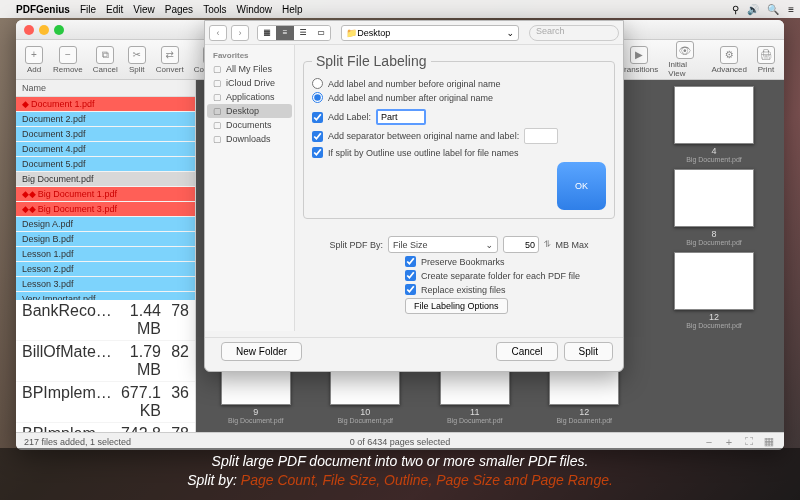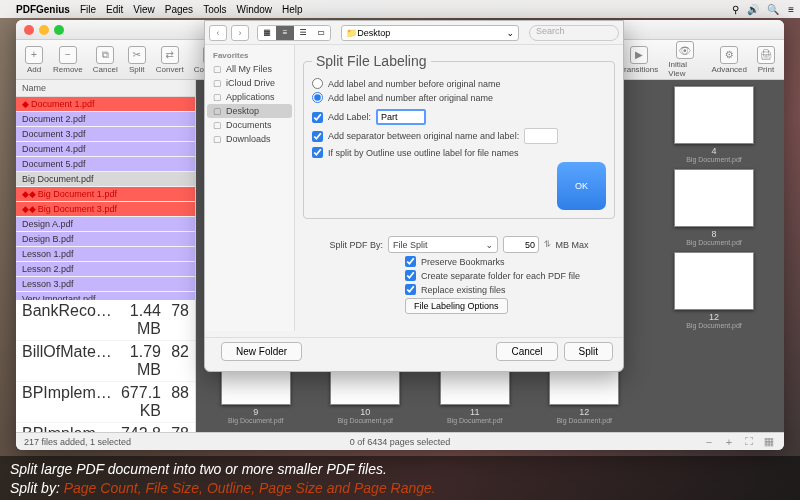--- a/index.html
+++ b/index.html
@@ -8,21 +8,21 @@
 .menubar .apple { font-size:11px; }
 .menubar .right { margin-left:auto; display:flex; gap:8px; align-items:center; font-size:10px;}
 .window { position:absolute; top:20px; left:16px; right:16px; height:430px; background:#ececec; border-radius:6px; box-shadow:0 6px 24px rgba(0,0,0,0.4); display:flex; flex-direction:column; overflow:hidden;}
 .titlebar { height:20px; display:flex; align-items:center; padding:0 8px; background:linear-gradient(#f6f6f6,#e6e6e6); border-bottom:1px solid #ccc;}
 .tl-btn { width:10px; height:10px; border-radius:50%; margin-right:5px;}
 .red{background:#ff5f57}.yellow{background:#febc2e}.green{background:#28c840}
 .titlebar .title { position:absolute; left:0; right:0; text-align:center; font-size:10px; color:#444;}
 .toolbar { height:40px; background:linear-gradient(#f9f9f9,#e9e9e9); border-bottom:1px solid #ccc; display:flex; align-items:center; padding:0 4px; gap:0;}
 .tb-item { display:flex; flex-direction:column; align-items:center; padding:2px 5px; font-size:8px; color:#555; cursor:pointer;}
 .tb-item .ico { width:18px; height:18px; border:1px solid #aaa; border-radius:3px; background:#fafafa; margin-bottom:1px; display:flex;align-items:center;justify-content:center; font-size:10px; color:#888;}
-.main { flex:1; display:flex; background:#c4b5fd; position:relative;}
+.main { flex:1; display:flex; background:#7dd3fc; position:relative;}
 .sidebar { width:180px; border-right:1px solid #ddd; display:flex; flex-direction:column; font-size:9px;}
 .sidebar .header-row { background:#f0f0f0; padding:3px 6px; font-size:9px; color:#555; border-bottom:1px solid #ddd;}
 .file-list { flex:1; overflow:hidden;}
 .file-row { padding:2px 6px; border-bottom:1px solid #f4f4f4; white-space:nowrap; overflow:hidden; text-overflow:ellipsis; color:#333;}
 .file-row.marker::before { content:"◆"; color:#d00; margin-right:2px;}
 .file-row.marker2::before { content:"◆◆"; color:#d00; margin-right:2px;}
 .file-row.red { color:#c00;}
 .file-row.sel { background:#d8d8d8;}
 .content { flex:1; background:#555; position:relative;}
 .thumbs { position:absolute; right:0; top:0; bottom:0; width:140px; background:#565656; padding:6px; display:flex; flex-direction:column; gap:6px; overflow:hidden;}
@@ -61,21 +61,21 @@
 input[type=checkbox],input[type=radio]{accent-color:#2b7de9; width:11px;height:11px;}
 .ok-btn { float:right; background:linear-gradient(#5aa5ff,#2f7fe8); color:#fff; border:none; border-radius:7px; padding:19px 18px; font-size:9px;}
 .section2 { padding:6px 12px;}
 .select-box { height:17px; border:1px solid #bbb; border-radius:3px; background:#fff; font-size:9px; padding:0 4px; display:inline-flex; align-items:center; min-width:110px; justify-content:space-between;}
 .num-in { width:36px; height:17px; border:1px solid #bbb; border-radius:3px; text-align:right; padding:0 3px; font-size:9px;}
 .opt-btn { border:1px solid #bbb; background:#fafafa; border-radius:3px; padding:2px 8px; font-size:9px;}
 .dlg-foot { display:flex; align-items:center; padding:4px 10px; border-top:1px solid #ddd; margin-top:6px;}
 .dlg-foot .spacer{flex:1;}
 .sbtn { border:1px solid #bbb; background:#fafafa; border-radius:4px; padding:3px 14px; font-size:10px; margin-left:6px;}
 
-.caption { position:absolute; left:0; right:0; bottom:0; height:44px; background:rgba(0,0,0,0.5); color:#fff; font-family:Georgia, "Times New Roman", serif; font-style:italic; font-size:14px; padding:4px 10px; line-height:1.35;}
+.caption { position:absolute; left:0; right:0; bottom:0; height:52px; background:rgba(0,0,0,0.5); color:#fff; text-align:center; font-family:Georgia, "Times New Roman", serif; font-style:italic; font-size:14px; padding:4px 22px; line-height:1.35;}
 .caption .hl { color:#c2410c; }
 .meta-row { display:flex; padding:2px 6px; border-bottom:1px solid #f4f4f4; color:#333;}
 .meta-row .n{ flex:1; white-space:nowrap; overflow:hidden; text-overflow:ellipsis;}
 .meta-row .s{ width:50px; text-align:right; padding-right:6px;}
 .meta-row .p{ width:22px; text-align:right;}
 
 .lower-left { position:absolute; left:0; top:280px; bottom:18px; width:180px; background:#fff; border-right:1px solid #ddd; overflow:hidden;}
 </style>
 </head>
 <body>
@@ -261,21 +261,21 @@
         <span class="p">78</span>
       </div>
       <div class="meta-row">
         <span class="n">BillOfMaterials.pdf</span>
         <span class="s">1.79 MB</span>
         <span class="p">82</span>
       </div>
       <div class="meta-row">
         <span class="n">BPImplementationGuide50.pdf</span>
         <span class="s">677.1 KB</span>
-        <span class="p">88</span>
+        <span class="p">36</span>
       </div>
       <div class="meta-row">
         <span class="n">BPImplementationGuide51.pdf</span>
         <span class="s">742.8 KB</span>
         <span class="p">78</span>
       </div>
     </div>
 
   <div class="statusbar">
     <span>217 files added, 1 selected</span>
@@ -339,21 +339,21 @@
               <span>If split by Outline use outline label for file names</span>
             </div>
           <div style="text-align:right;margin-top:4px">
               <button class="ok-btn">OK</button>
             </div>
         </fieldset>
         <div class="section2">
           <div class="row" style="justify-content:center">
             <span>Split PDF By:</span>
             <span class="select-box">
-                <span>File Split</span>
+                <span>File Size</span>
                 <span>⌄</span>
               </span>
             <input class="num-in" value="50" style="">
             <span style="font-size:9px">⥮</span>
             <span>MB Max</span>
           </div>
           <div class="row" style="margin-left:90px">
               <input type="checkbox" checked="" style="">
               <span>Preserve Bookmarks</span>
             </div>

